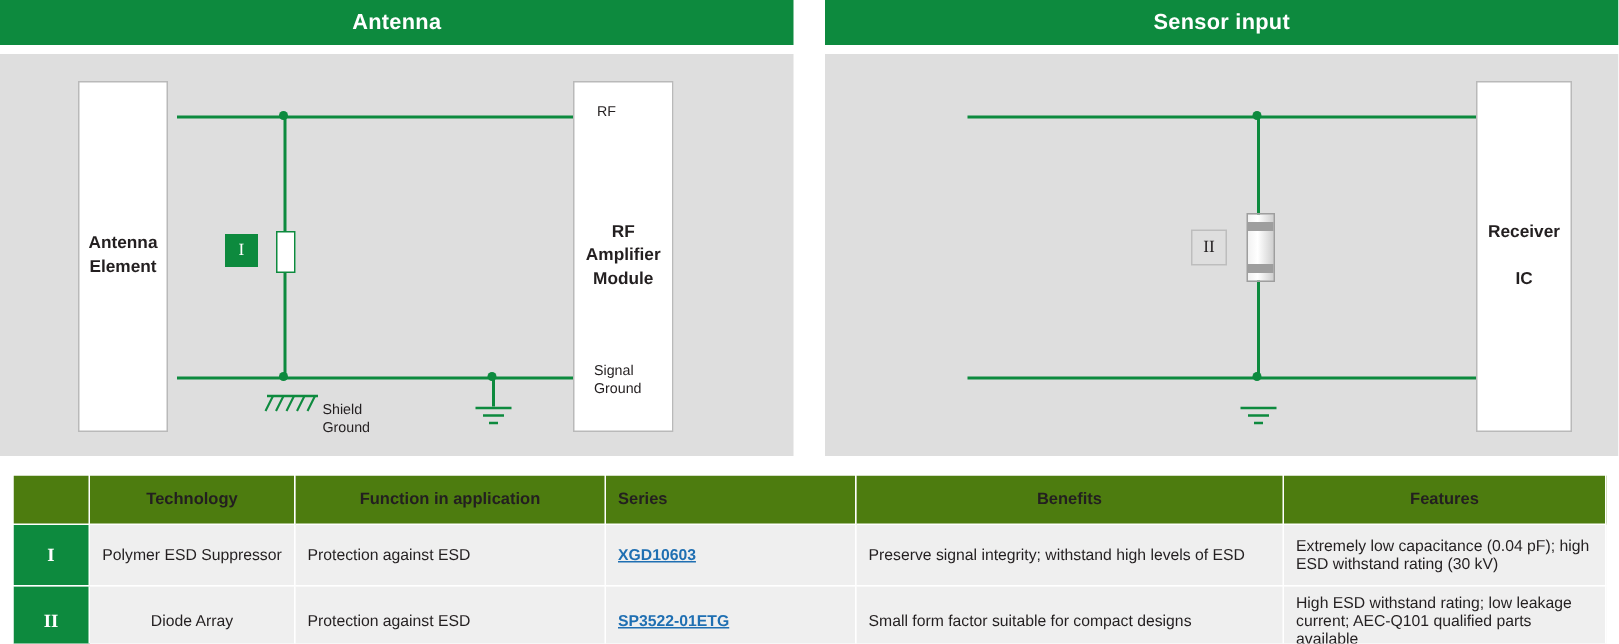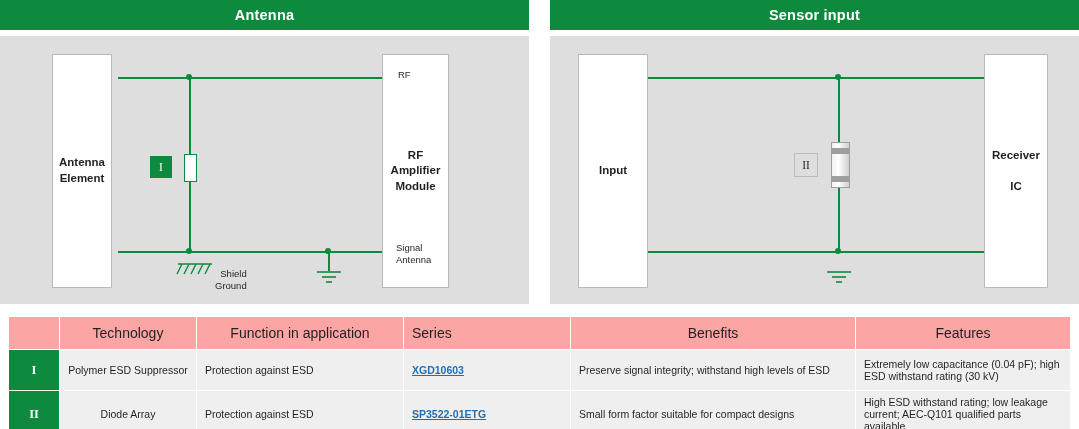--- a/index.html
+++ b/index.html
@@ -152,23 +152,23 @@
     border-collapse: collapse;
     width: 100%;
     font-size: 10.5px;
   }
   th, td {
     border: 1px solid #ffffff;
     padding: 5px 8px;
     vertical-align: middle;
   }
   thead th {
-    background: #fca5a5;
-    font-size: 14px;
-    font-weight: normal;
+    background: #4d7c0f;
+    font-size: 11px;
+    font-weight: bold;
     text-align: center;
     height: 22px;
   }
   tbody td { background: #efefef; height: 30px; }
   .col-roman  { width: 34px; text-align: center; }
   .col-tech   { width: 120px; text-align: center; }
   .col-func   { width: 190px; }
   .col-series { width: 150px; text-align: left; }
   .col-ben    { width: 268px; }
   .col-feat   { width: auto; }
@@ -213,22 +213,22 @@
         <span style="white-space:pre-line;">RF
 Amplifier
 Module</span>
       </div>
 
       <div class="roman-badge" style="left:150px; top:120px;">I</div>
       <div class="comp-suppressor" style="left:184px; top:118px;"></div>
 
       <div class="lbl" style="left:398px; top:33px;">RF</div>
       <div class="lbl" style="left:396px; top:206px;">Signal
-Antenna</div>
-      <div class="lbl" style="left:215px; top:232px;text-align:right;">Shield
+Ground</div>
+      <div class="lbl" style="left:215px; top:232px;">Shield
 Ground</div>
 
       <svg class="gnd" style="left:313px; top:233px;" width="32" height="18" viewBox="0 0 32 18">
         <line x1="4" y1="3" x2="28" y2="3" stroke="#0d8a3e" stroke-width="1.6"></line>
         <line x1="9" y1="8" x2="23" y2="8" stroke="#0d8a3e" stroke-width="1.6"></line>
         <line x1="13" y1="13" x2="19" y2="13" stroke="#0d8a3e" stroke-width="1.6"></line>
       </svg>
 
       <svg class="shield" style="left:176px; top:224px;" width="40" height="22" viewBox="0 0 40 22">
         <line x1="2" y1="4" x2="36" y2="4" stroke="#0d8a3e" stroke-width="1.6"></line>
@@ -246,23 +246,20 @@
     <div class="panel-header">Sensor input</div>
     <div class="panel-body">
 
       <div class="wire h" style="left:95px; top:41px; width:340px;"></div>
       <div class="wire h" style="left:95px; top:215px; width:340px;"></div>
       <div class="wire v" style="left:288px; top:41px; height:176px;"></div>
 
       <div class="node" style="left:285px; top:38px;"></div>
       <div class="node" style="left:285px; top:212px;"></div>
 
-      <div class="block" style="left:28px; top:18px; width:68px; height:232px;">
-        <span style="white-space:pre-line;">Input</span>
-      </div>
 
       <div class="block" style="left:434px; top:18px; width:62px; height:232px;">
         <span style="white-space:pre-line;">Receiver
 
 IC</span>
       </div>
 
       <div class="roman-badge grey" style="left:244px; top:117px;">II</div>
       <div class="comp-diode" style="left:281px; top:106px;"></div>
 

